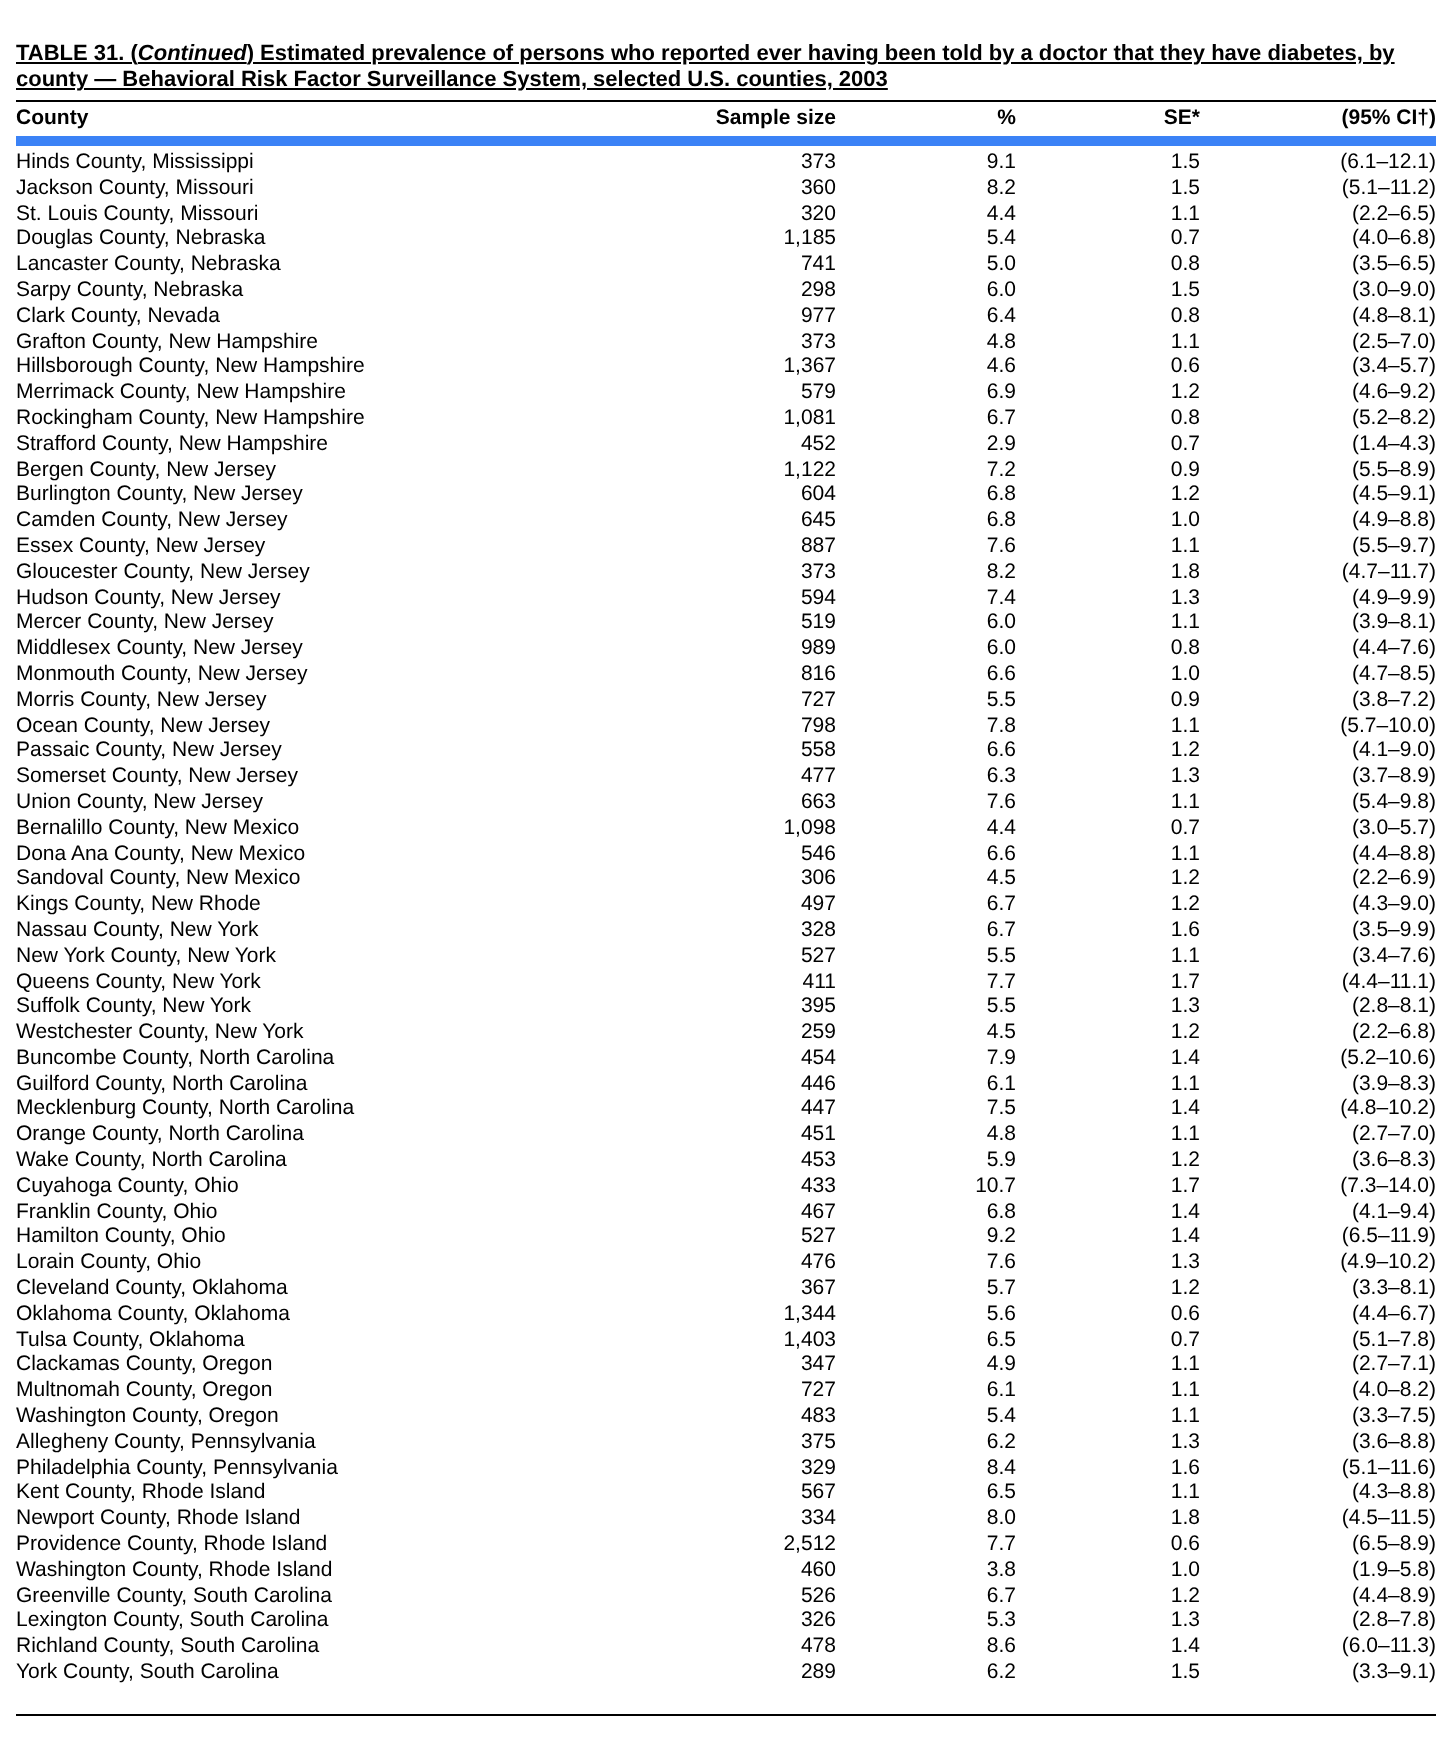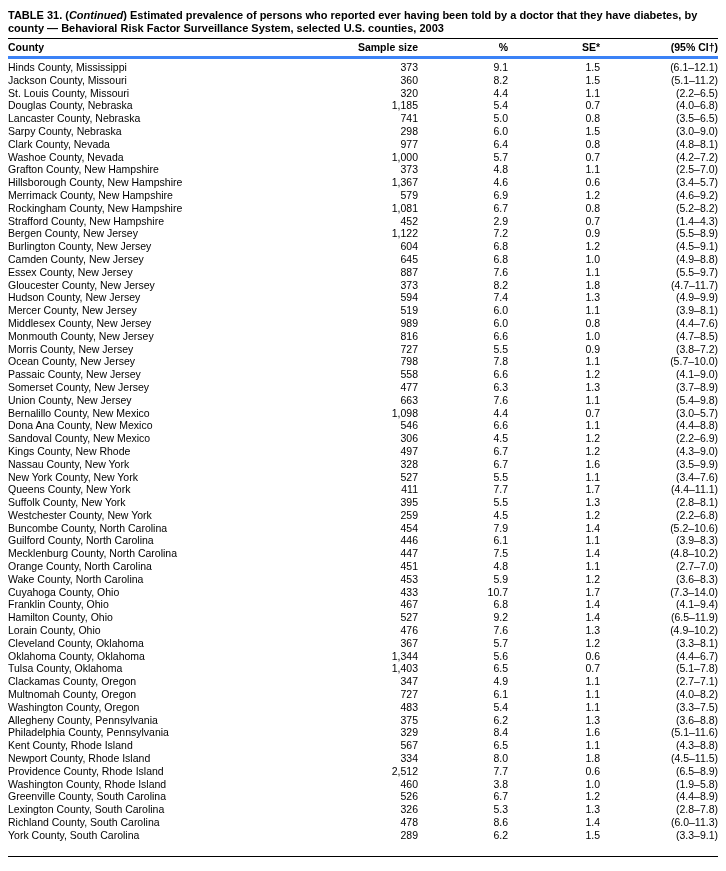--- a/index.html
+++ b/index.html
@@ -10,32 +10,33 @@
     padding: 5px 8px 0 8px;
     overflow: hidden;
     background: #ffffff;
     color: #000000;
     font-family: "Liberation Sans", sans-serif;
   }
   .title {
     font-size: 11px;
     font-weight: bold;
     line-height: 13px;
-    margin: 4px 0 3px 0;
+    margin: 16px 0 3px 0;
+    text-decoration: underline;
   }
   .title .cont { font-style: italic; }
   table.prev-table {
     width: 100%;
     border-collapse: collapse;
     table-layout: fixed;
     font-size: 10.5px;
   }
   table.prev-table thead th {
     border-top: 1px solid #000;
-    border-bottom: 3px solid #3b82f6;
+    border-bottom: 5px solid #3b82f6;
     font-weight: bold;
     padding: 2px 0 3px 0;
     line-height: 12px;
     white-space: nowrap;
   }
   table.prev-table td {
     padding: 0;
     line-height: 12.8px;
     white-space: nowrap;
     overflow: hidden;
@@ -115,27 +116,20 @@
           <td class="col-num">(3.0–9.0)</td>
         </tr>
         <tr>
           <td class="col-county">Clark County, Nevada</td>
           <td class="col-num">977</td>
           <td class="col-num">6.4</td>
           <td class="col-num">0.8</td>
           <td class="col-num">(4.8–8.1)</td>
         </tr>
         <tr>
-          <td class="col-county">Washoe County, Nevada</td>
-          <td class="col-num">1,000</td>
-          <td class="col-num">5.7</td>
-          <td class="col-num">0.7</td>
-          <td class="col-num">(4.2–7.2)</td>
-        </tr>
-        <tr>
           <td class="col-county">Grafton County, New Hampshire</td>
           <td class="col-num">373</td>
           <td class="col-num">4.8</td>
           <td class="col-num">1.1</td>
           <td class="col-num">(2.5–7.0)</td>
         </tr>
         <tr>
           <td class="col-county">Hillsborough County, New Hampshire</td>
           <td class="col-num">1,367</td>
           <td class="col-num">4.6</td>

